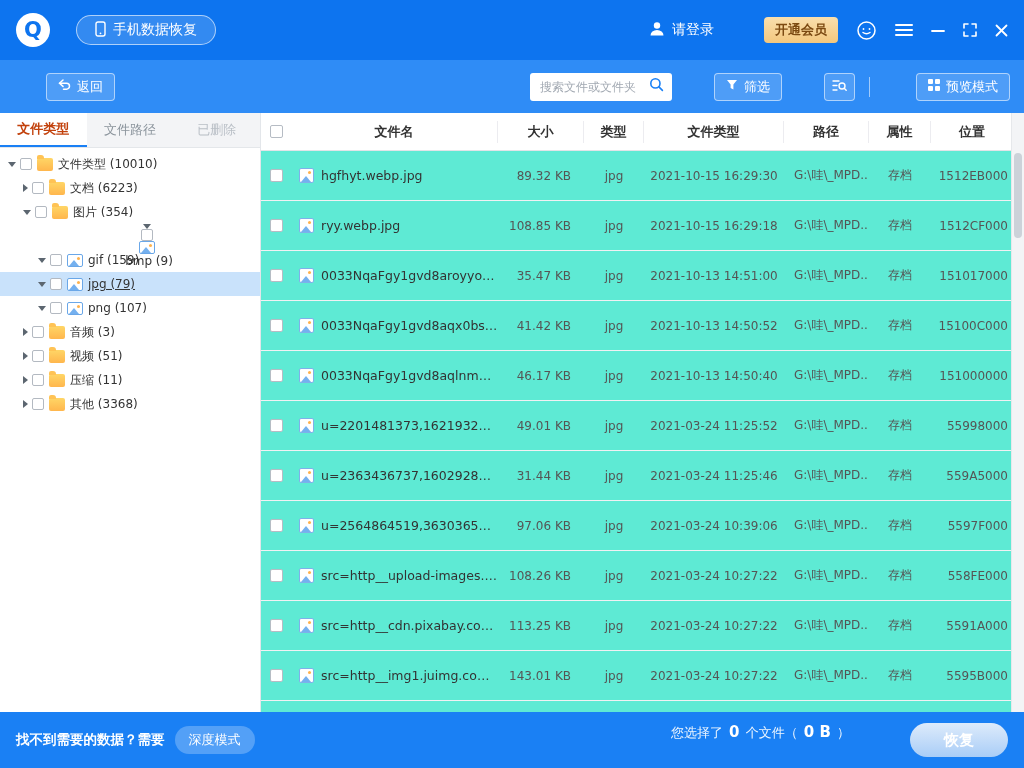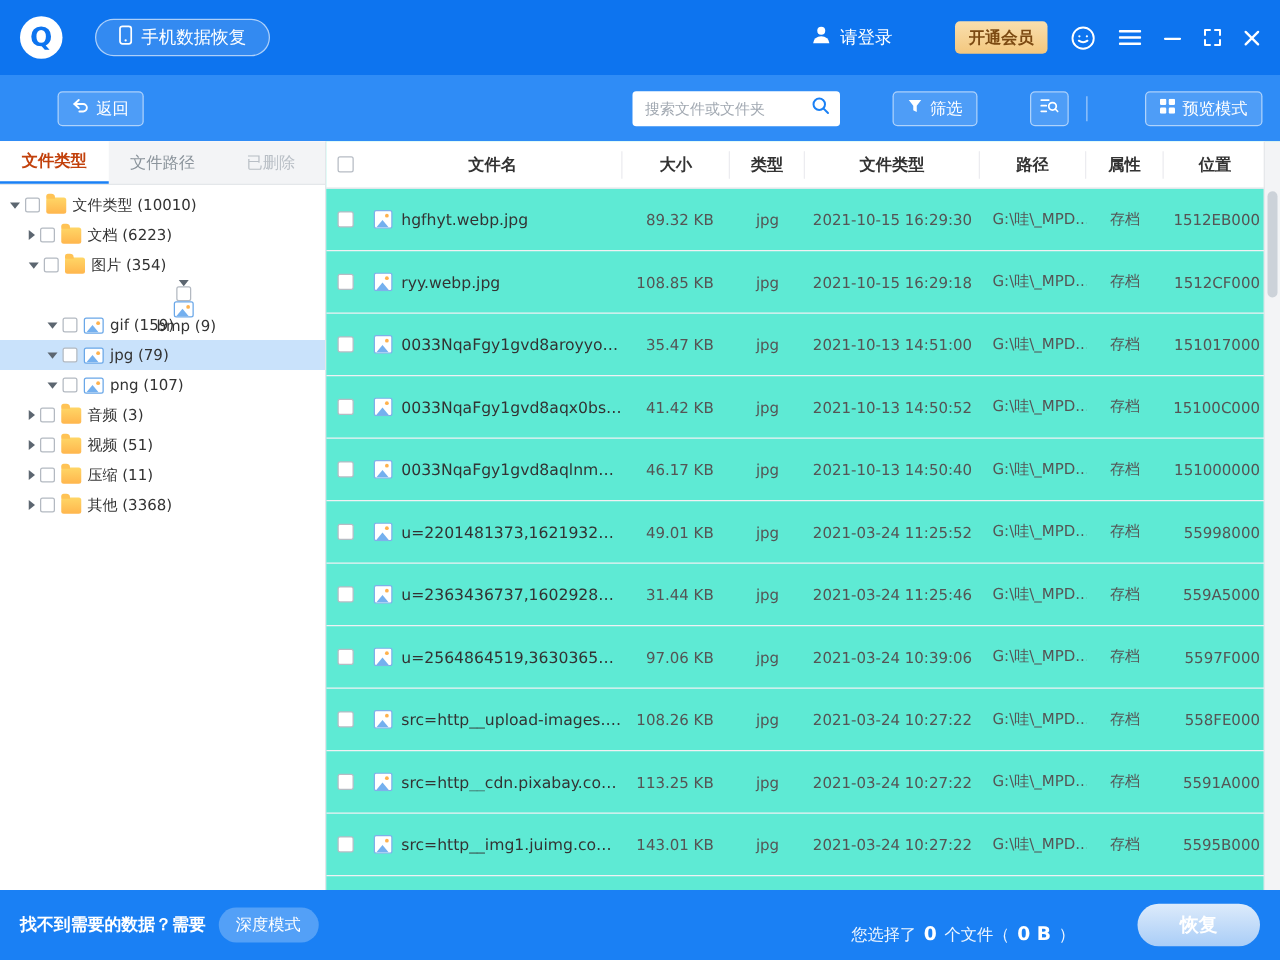--- a/index.html
+++ b/index.html
@@ -14,21 +14,21 @@
   .tb-right{margin-left:auto;display:flex;align-items:center;gap:18px;}
   .login{display:flex;align-items:center;gap:6px;color:#fff;font-size:14px;cursor:pointer;white-space:nowrap;}
   .vip{background:linear-gradient(180deg,#f9dfae,#f3c77e);color:#7c4a12;font-size:13px;font-weight:600;padding:4px 11px;border-radius:4px;cursor:pointer;border:none;white-space:nowrap;}
   .wicon{display:inline-flex;align-items:center;justify-content:center;cursor:pointer;}
 
   
   .toolbar{height:53px;flex:none;background:#2f8cf6;display:flex;align-items:center;padding:0 14px;box-sizing:border-box;gap:10px;}
   .tbtn{display:inline-flex;align-items:center;gap:6px;height:28px;padding:0 11px;background:rgba(255,255,255,.15);border:1px solid rgba(255,255,255,.55);border-radius:4px;color:#fff;font-size:13px;cursor:pointer;white-space:nowrap;}
   .tbtn.sq{padding:0 7px;}
   .sp{flex:1;}
-  .searchbox{display:flex;align-items:center;background:#fff;border-radius:3px;height:28px;width:166px;padding:0 8px;gap:6px;box-sizing:border-box;}
+  .searchbox{display:flex;align-items:center;background:#fff;border-radius:3px;height:28px;width:142px;padding:0 8px;gap:6px;box-sizing:border-box;}
   .searchbox input{flex:1;min-width:0;border:none;outline:none;font-size:12px;color:#666;font-family:inherit;background:transparent;}
   .searchbox input::placeholder{color:#a2a9b2;}
   .vdiv{width:1px;height:20px;background:rgba(255,255,255,.55);margin:0 4px;}
 
   
   .content{flex:1;display:flex;min-height:0;background:#fff;}
   .sidebar{width:260px;flex:none;border-right:1px solid #e3e6ea;display:flex;flex-direction:column;background:#fff;}
   .tabs{height:34px;flex:none;display:flex;background:#f3f4f6;border-bottom:1px solid #e4e7ea;}
   .tab{flex:1;display:flex;align-items:center;justify-content:center;font-size:13px;color:#8b949c;cursor:pointer;box-sizing:border-box;}
   .tab.active{background:#fff;color:#c2410c;font-weight:700;border-bottom:2px solid #1a80f5;}
@@ -67,21 +67,21 @@
   .c-type,.c-mod,.c-attr{text-align:center;}
   .c-path{padding-left:10px;overflow:hidden;white-space:nowrap;}
   .c-loc{text-align:right;padding-right:5px;}
   .vscroll{position:absolute;top:0;right:0;bottom:0;width:12px;background:#f3f4f6;border-left:1px solid #e6e8eb;}
   .vthumb{position:absolute;left:2px;top:40px;width:8px;height:85px;border-radius:5px;background:#ccd2d9;cursor:pointer;}
 
   
   .footer{height:56px;flex:none;background:#1a80f4;display:flex;align-items:center;padding:0 16px;box-sizing:border-box;color:#fff;}
   .hint{font-size:13.5px;font-weight:700;white-space:nowrap;}
   .deep{margin-left:10px;background:rgba(255,255,255,.25);border:none;color:#fff;font-size:13px;padding:5px 14px;border-radius:14px;cursor:pointer;white-space:nowrap;}
-  .f-right{margin-left:auto;display:flex;align-items:flex-end;gap:18px;}
+  .f-right{margin-left:auto;display:flex;align-items:flex-start;gap:28px;}
   .selinfo{font-size:13px;color:rgba(255,255,255,.92);white-space:nowrap;}
   .selinfo b{font-size:15px;color:#fff;margin:0 2px;}
   .recover{width:98px;height:34px;border:none;border-radius:17px;background:linear-gradient(180deg,#ddebfb,#a9cdf7);color:#fff;font-size:15px;font-weight:600;cursor:pointer;}
 </style>
 </head>
 <body>
 
 <div class="app">
 
   <header class="titlebar">
@@ -219,21 +219,21 @@
     <span class="tlabel">bmp (9)</span>
   </div>
 
   <div class="titem" style="padding-left: 38px;">
     <span class="arr down"></span>
     <span class="tcb"></span>
     <span class="ticon image"></span>
     <span class="tlabel">gif (159)</span>
   </div>
 
-  <div class="titem selected" style="padding-left: 38px;">
+  <div class="titem selected" style="padding-left: 38px; text-decoration: underline;">
     <span class="arr down"></span>
     <span class="tcb"></span>
     <span class="ticon image"></span>
     <span class="tlabel">jpg (79)</span>
   </div>
 
   <div class="titem" style="padding-left: 38px;">
     <span class="arr down"></span>
     <span class="tcb"></span>
     <span class="ticon image"></span>

